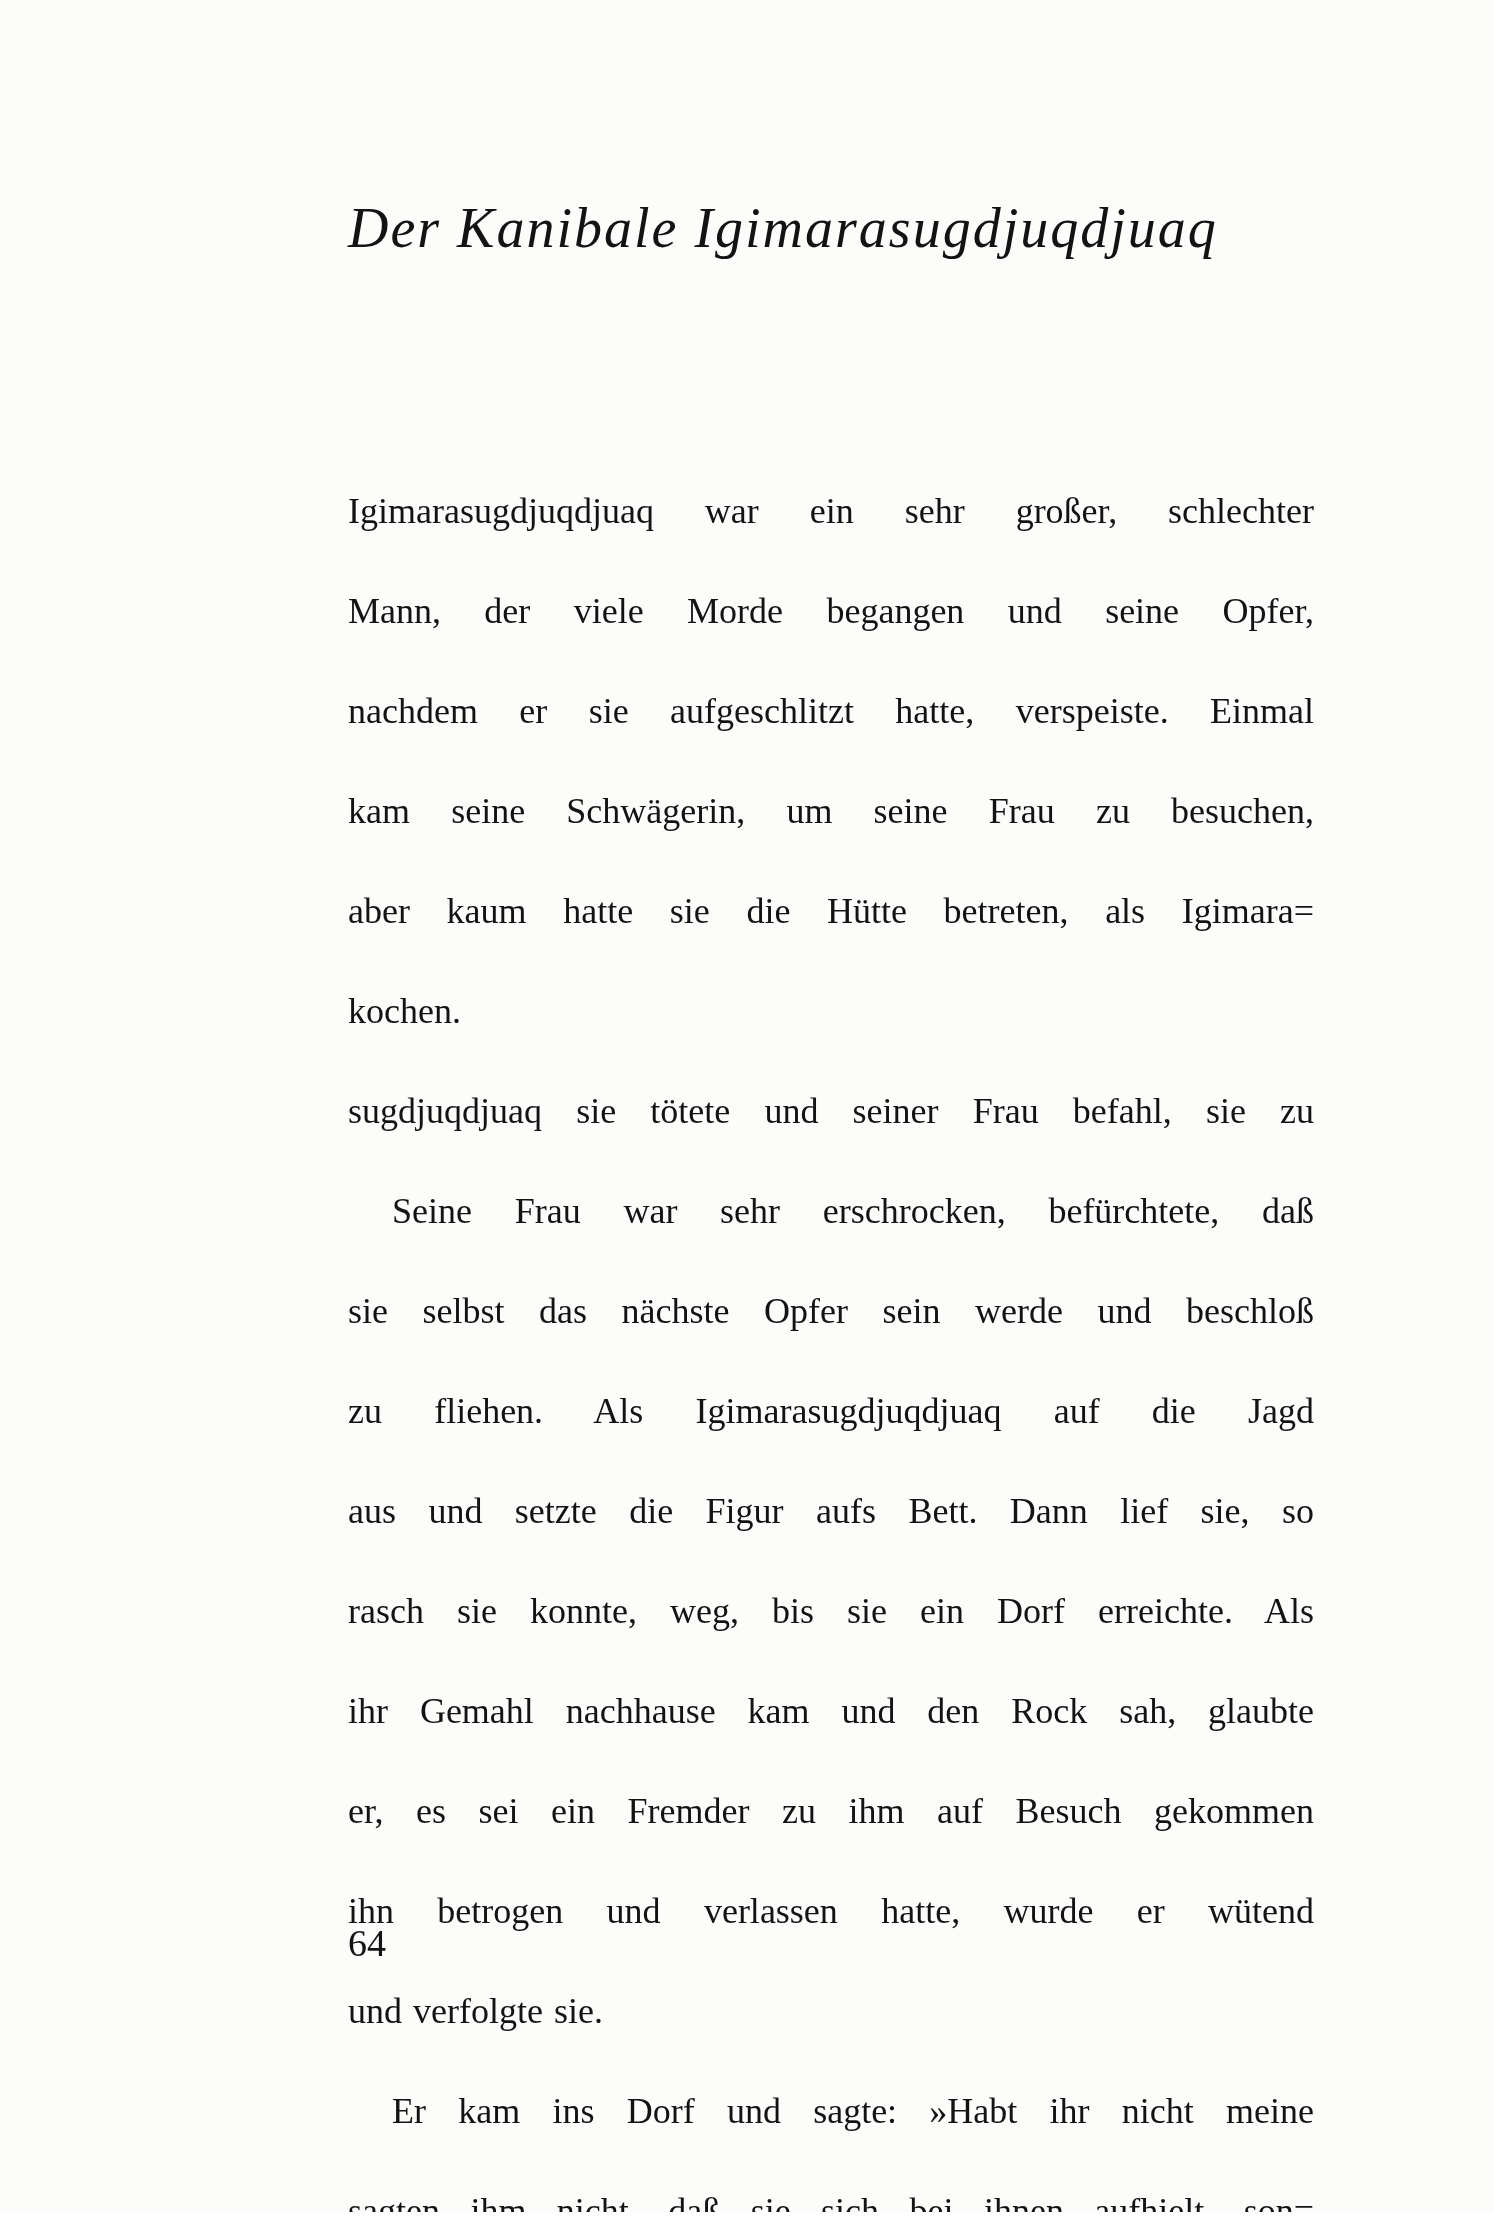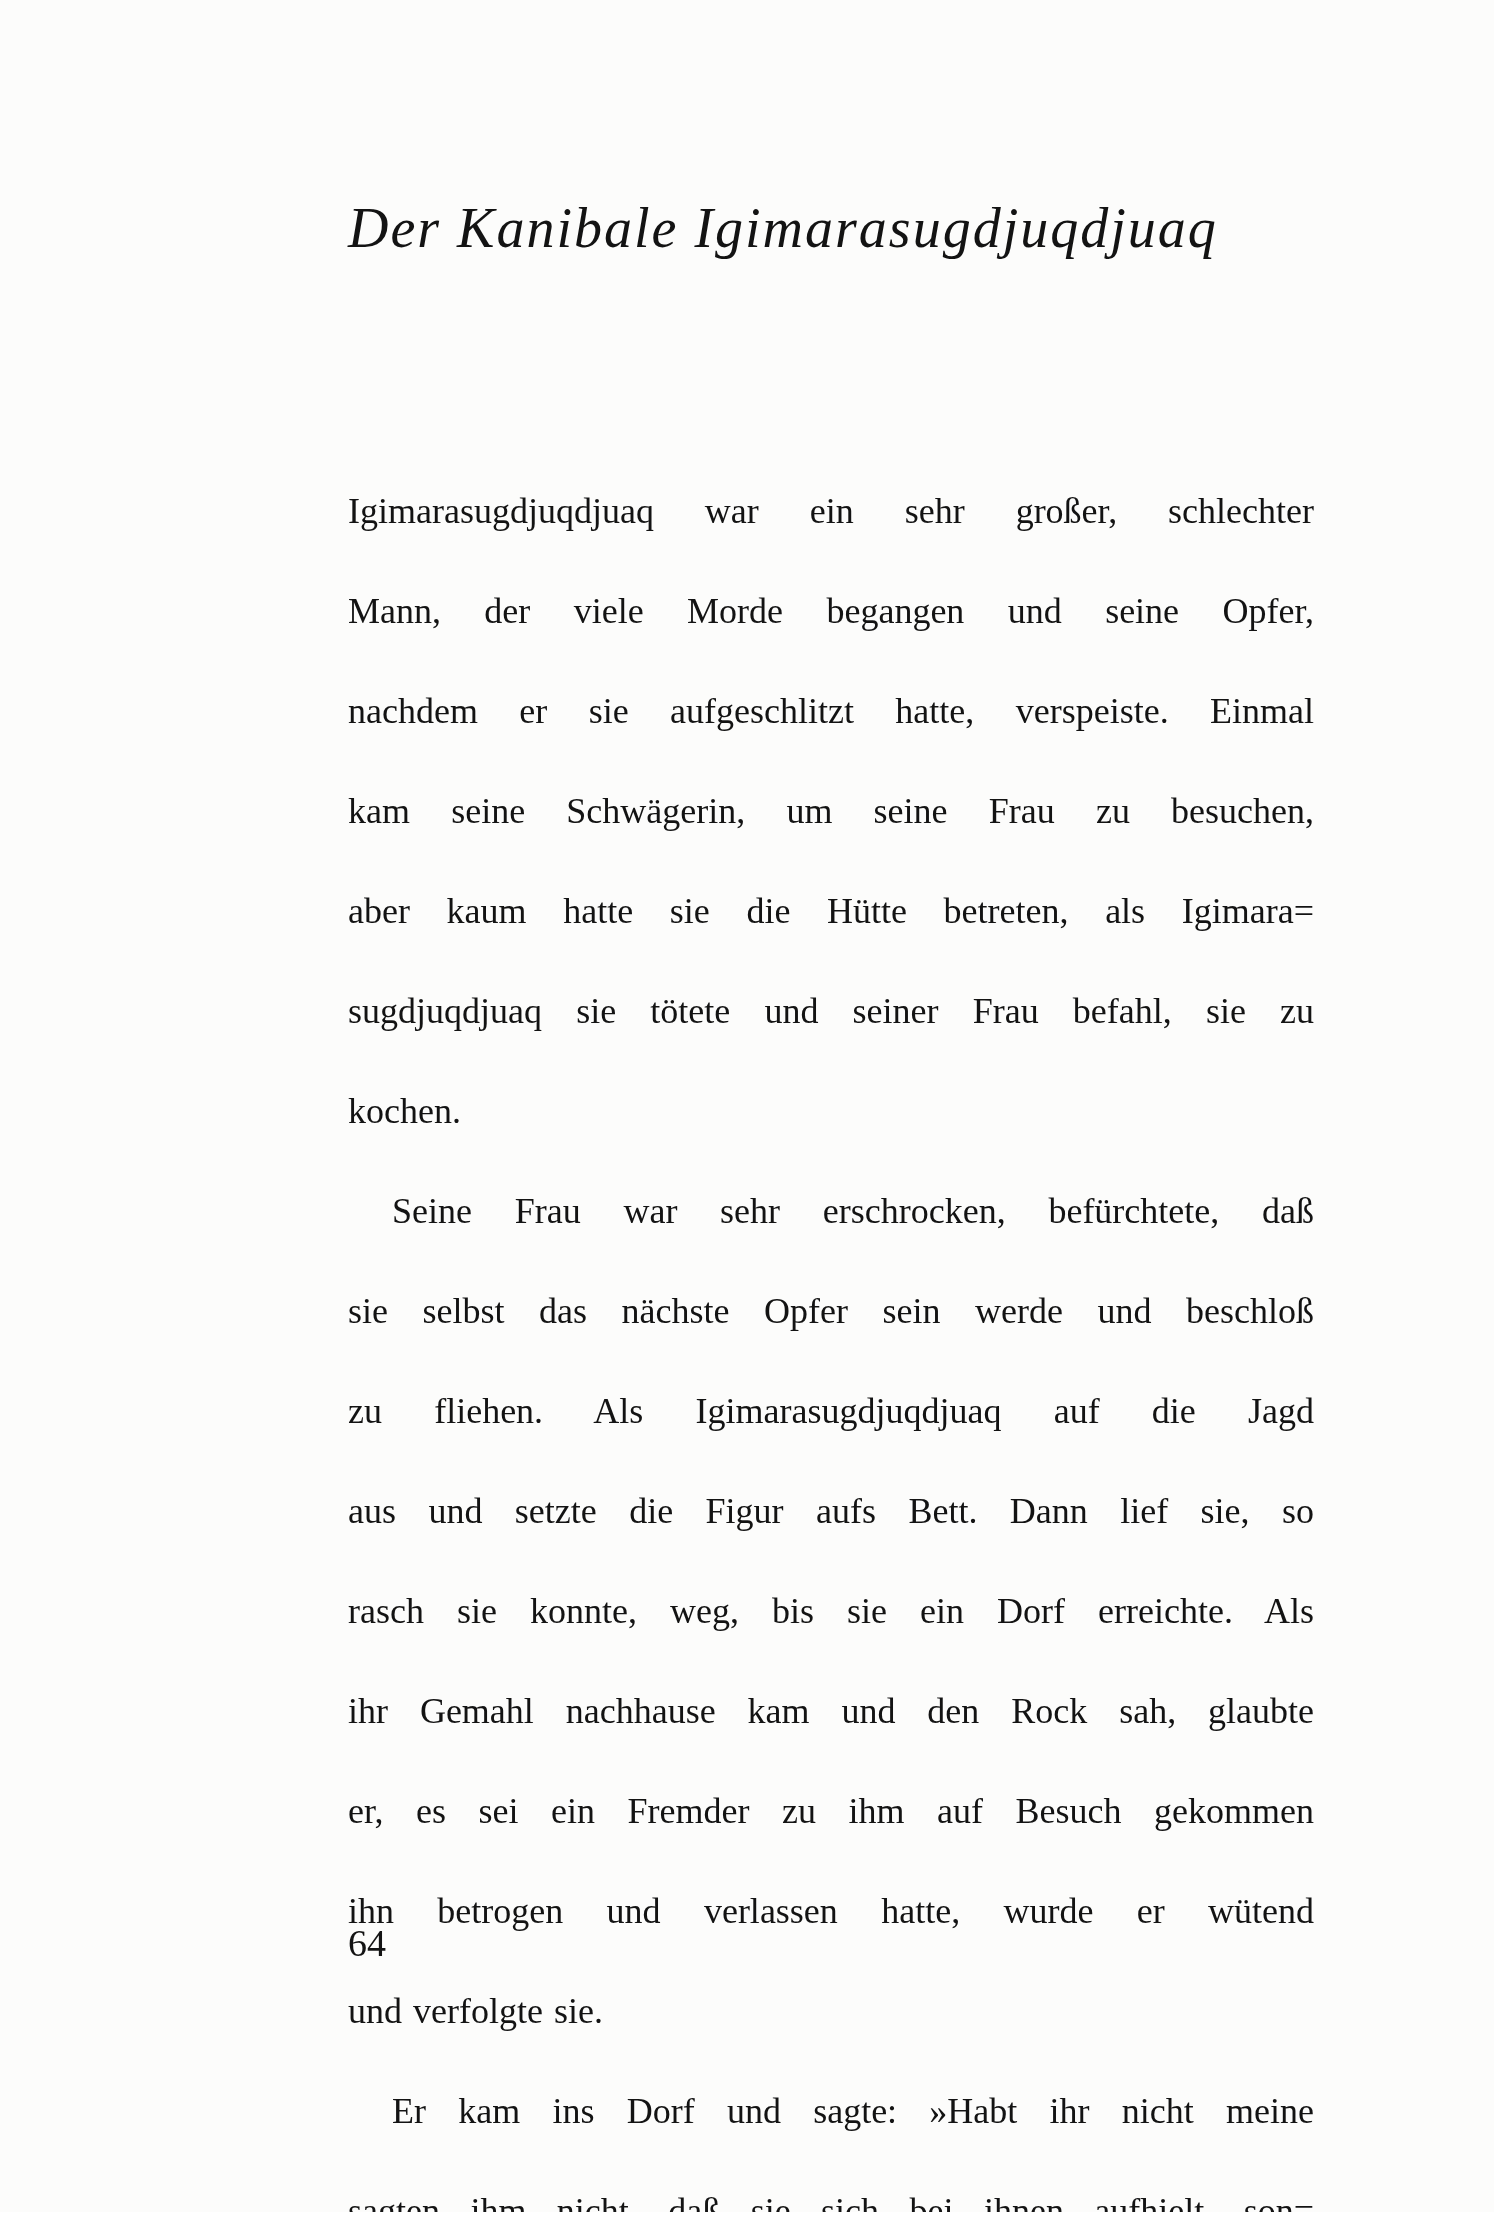--- a/index.html
+++ b/index.html
@@ -63,22 +63,22 @@
 <div class="page" style="--ink: #131313; --paper: #fcfcfb;">
   <h1 class="chapter-title">Der Kanibale Igimarasugdjuqdjuaq</h1>
 
   <div class="body-text">
       <div class="para">
         <div class="line">Igimarasugdjuqdjuaq war ein sehr großer, schlechter</div>
         <div class="line">Mann, der viele Morde begangen und seine Opfer,</div>
         <div class="line">nachdem er sie aufgeschlitzt hatte, verspeiste. Einmal</div>
         <div class="line">kam seine Schwägerin, um seine Frau zu besuchen,</div>
         <div class="line">aber kaum hatte sie die Hütte betreten, als Igimara=</div>
+        <div class="line para-end">kochen.</div>
         <div class="line">sugdjuqdjuaq sie tötete und seiner Frau befahl, sie zu</div>
-        <div class="line para-end">kochen.</div>
       </div>
       <div class="para">
         <div class="line indent">Seine Frau war sehr erschrocken, befürchtete, daß</div>
         <div class="line">sie selbst das nächste Opfer sein werde und beschloß</div>
         <div class="line">zu fliehen. Als Igimarasugdjuqdjuaq auf die Jagd</div>
         <div class="line">aus und setzte die Figur aufs Bett. Dann lief sie, so</div>
         <div class="line">rasch sie konnte, weg, bis sie ein Dorf erreichte. Als</div>
         <div class="line">ihr Gemahl nachhause kam und den Rock sah, glaubte</div>
         <div class="line">er, es sei ein Fremder zu ihm auf Besuch gekommen</div>
         <div class="line">ihn betrogen und verlassen hatte, wurde er wütend</div>

